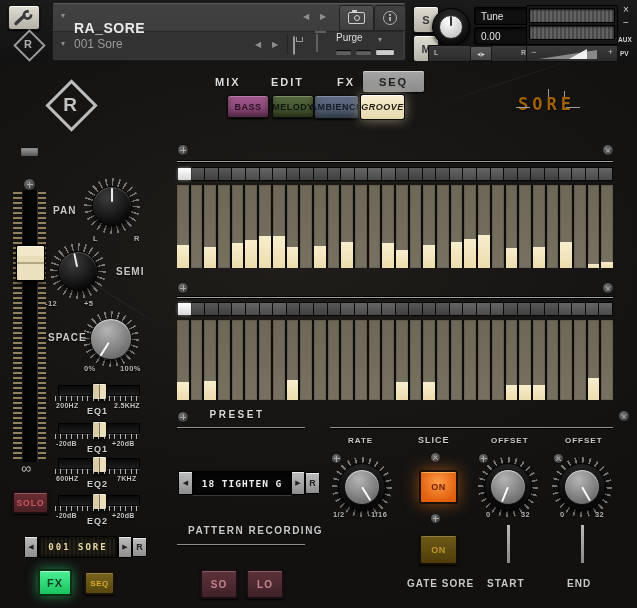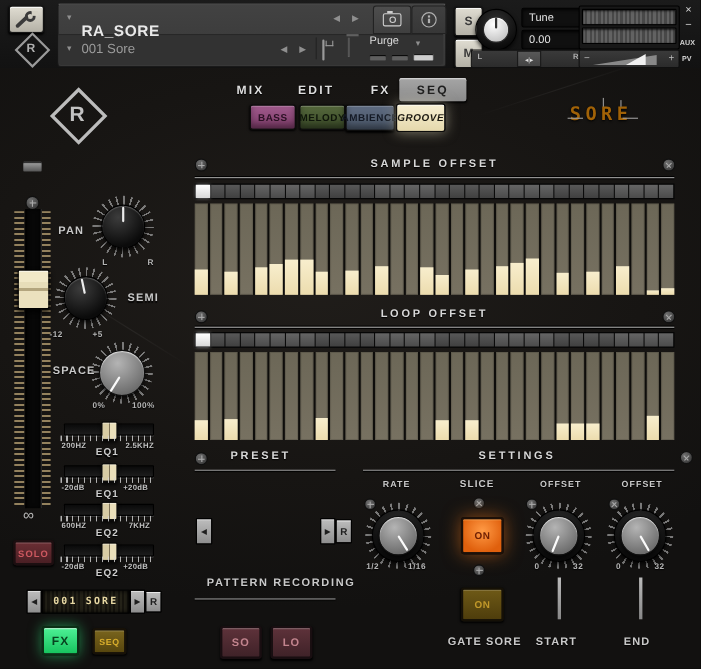--- a/index.html
+++ b/index.html
@@ -337,21 +337,20 @@
 
   <div class="abs btn fxbtn" style="left:38px;top:569px;width:30px;height:23px;">FX</div>
   <div class="abs btn seqsm" style="left:84px;top:571px;width:27px;height:20px;">SEQ</div>
 
   <div class="screw" style="left:177px;top:144px;width:10px;height:10px;">
       <i></i>
     </div>
   <div class="screw x" style="left:602px;top:144px;width:10px;height:10px;">
       <i></i>
     </div>
-  <div class="abs sect-title" style="left:250px;top:144px;width:290px;">SAMPLE OFFSET</div>
   <div class="abs sep" style="left:177px;top:161px;width:436px;"></div>
   <div class="abs strip" style="left:177px;top:167px;width:436px;height:14px;">
       <div class="scell active"></div>
       <div class="scell"></div>
       <div class="scell"></div>
       <div class="scell"></div>
       <div class="scell alt"></div>
       <div class="scell alt"></div>
       <div class="scell alt"></div>
       <div class="scell alt"></div>
@@ -478,21 +477,20 @@
         <div class="gbar" style="height: 7%;"></div>
       </div>
     </div>
 
   <div class="screw" style="left:177px;top:282px;width:10px;height:10px;">
       <i></i>
     </div>
   <div class="screw x" style="left:602px;top:282px;width:10px;height:10px;">
       <i></i>
     </div>
-  <div class="abs sect-title" style="left:250px;top:280px;width:290px;">LOOP OFFSET</div>
   <div class="abs sep" style="left:177px;top:297px;width:436px;"></div>
   <div class="abs strip" style="left:177px;top:302px;width:436px;height:14px;">
       <div class="scell active"></div>
       <div class="scell"></div>
       <div class="scell"></div>
       <div class="scell"></div>
       <div class="scell alt"></div>
       <div class="scell alt"></div>
       <div class="scell alt"></div>
       <div class="scell alt"></div>
@@ -619,27 +617,27 @@
         <div class="gbar" style="height: 0%;"></div>
       </div>
     </div>
 
   <div class="screw" style="left:177px;top:411px;width:10px;height:10px;">
       <i></i>
     </div>
   <div class="abs sect-title" style="left:187px;top:409px;width:100px;">PRESET</div>
   <div class="abs rule" style="left:177px;top:427px;width:128px;"></div>
 
-  <div class="abs sect-title" style="left:370px;top:409px;width:200px;">SETTINGS</div>
   <div class="abs rule" style="left:330px;top:427px;width:283px;"></div>
   <div class="screw x" style="left:618px;top:410px;width:10px;height:10px;">
       <i></i>
     </div>
 
   <div class="abs abtn" style="left:178px;top:471px;width:13px;height:22px;">◀</div>
+  <div class="abs preslcd" style="left:193px;top:471px;width:96px;height:22px;">18 TIGHTEN G</div>
   <div class="abs abtn" style="left:291px;top:471px;width:12px;height:22px;">▶</div>
   <div class="abs rbtn" style="left:305px;top:472px;width:13px;height:20px;">R</div>
 
   <div class="abs lbl" style="left:188px;top:525px;font-size:10px;letter-spacing:1.5px;">PATTERN RECORDING</div>
   <div class="abs rule" style="left:177px;top:544px;width:128px;"></div>
   <div class="abs btn solo2" style="left:200px;top:569px;width:34px;height:26px;">SO</div>
   <div class="abs btn solo2" style="left:246px;top:569px;width:34px;height:26px;">LO</div>
 
   <span class="abs lbl" style="left:348px;top:436px;font-size:8px;">RATE</span>
   <div class="screw" style="left:331px;top:453px;width:9px;height:9px;">

